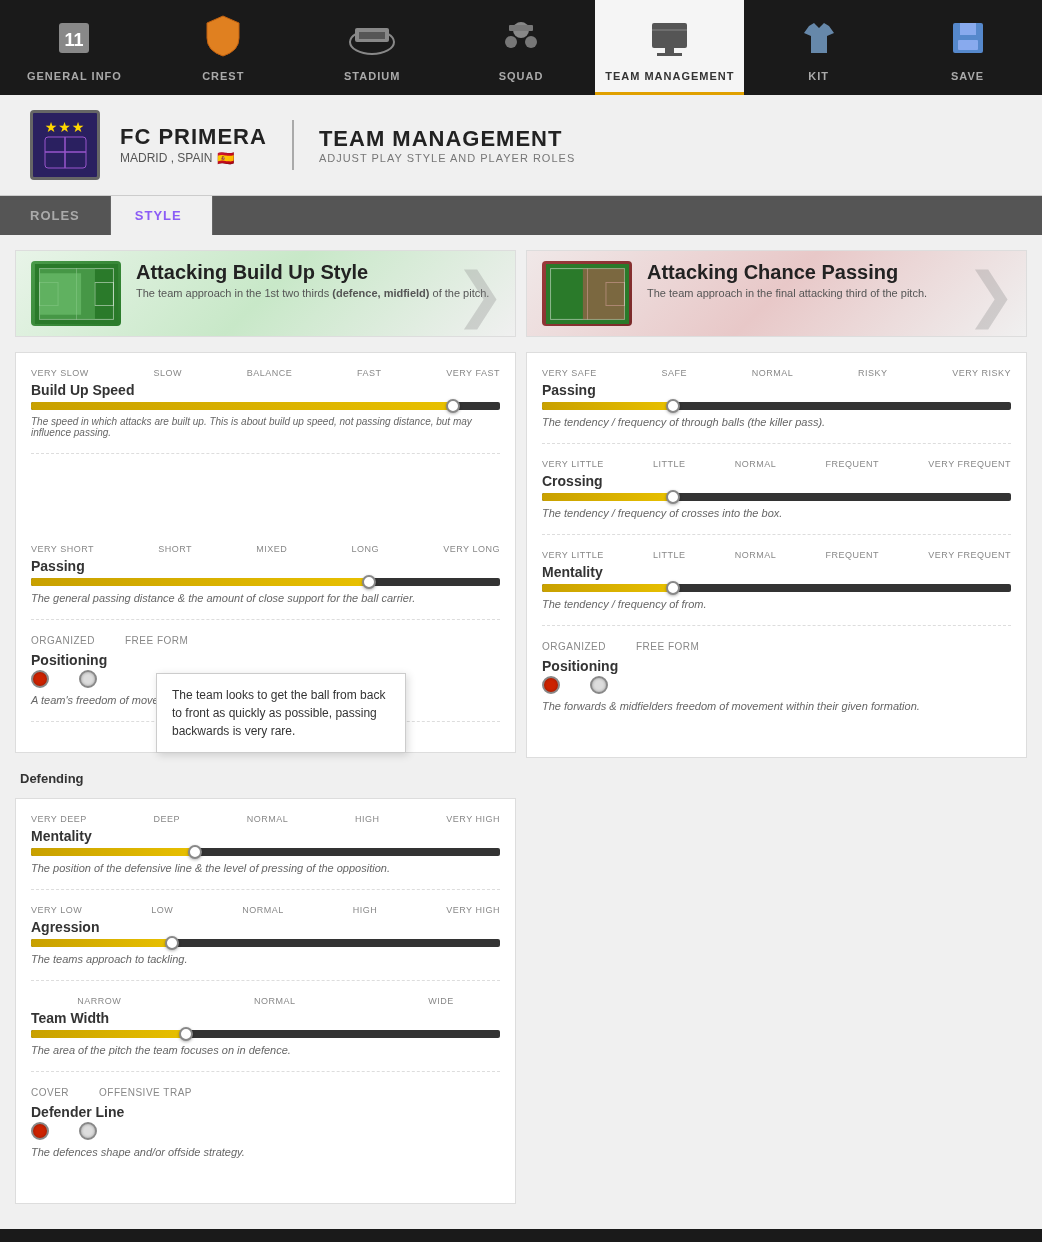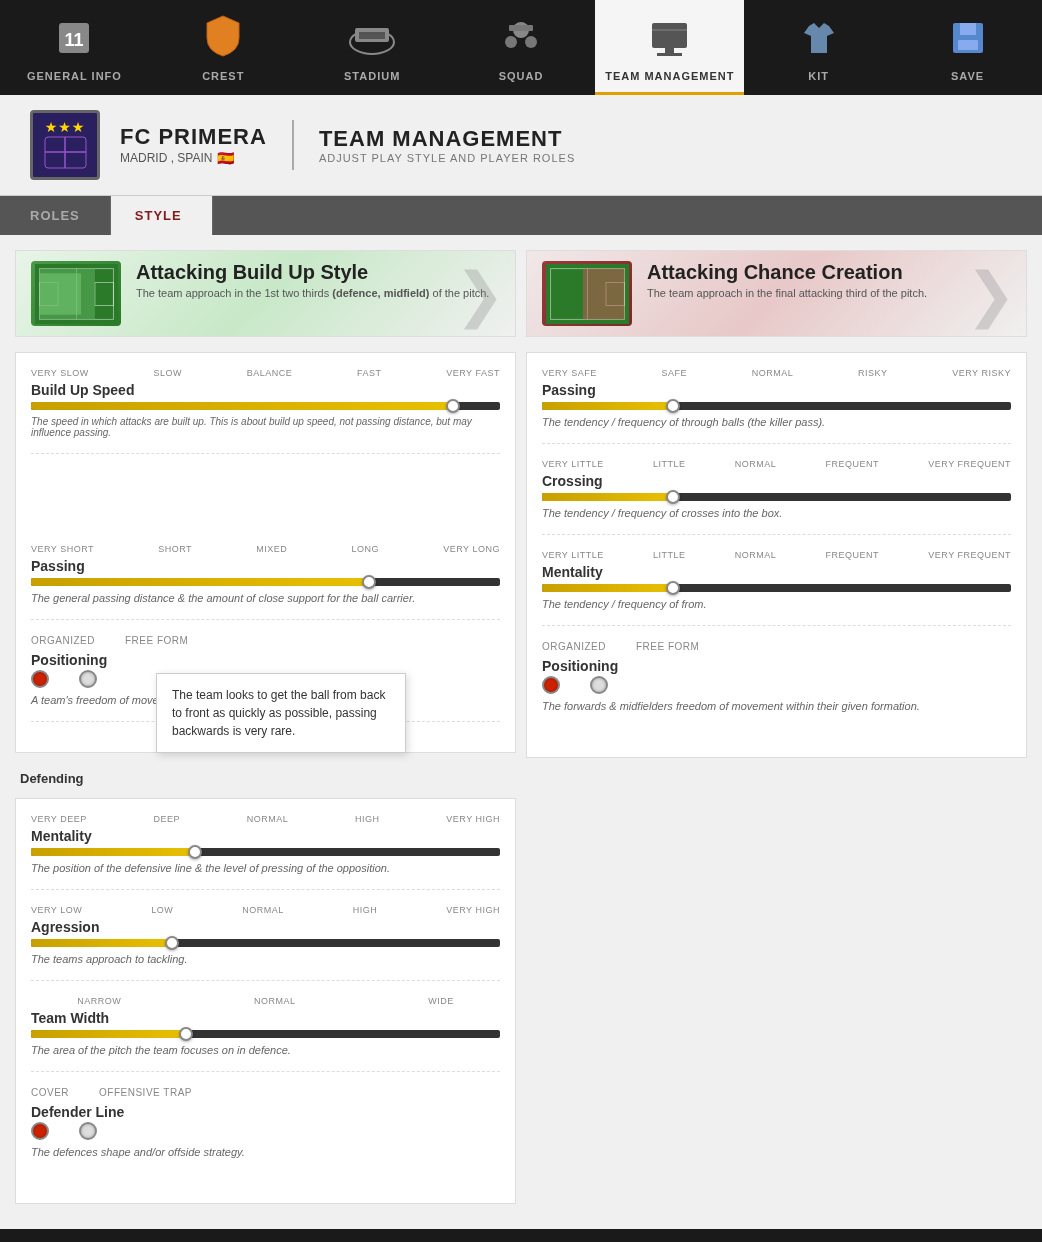--- a/index.html
+++ b/index.html
@@ -22,21 +22,21 @@
     .team-info h2 { font-size: 22px; font-weight: bold; color: #222; letter-spacing: 1px; }
     .team-info .location { font-size: 12px; color: #555; display: flex; align-items: center; gap: 5px; }
     .flag { font-size: 14px; }
     .divider { width: 2px; background: #aaa; height: 50px; margin: 0 25px; }
     .section-info h1 { font-size: 22px; font-weight: bold; color: #222; letter-spacing: 1px; }
     .section-info p { font-size: 11px; color: #777; letter-spacing: 1px; text-transform: uppercase; }
 
     
     .tabs-bar { background: #555; display: flex; margin-top: 0; }
     .tab { padding: 12px 30px; font-size: 13px; font-weight: bold; letter-spacing: 1px; color: #aaa; cursor: pointer; border-right: 1px solid #666; }
-    .tab.active { background: #f0f0f0; color: #7f1d1d; border-bottom: none; position: relative; padding-left: 24px; }
+    .tab.active { background: #f0f0f0; color: #8b5cf6; border-bottom: none; position: relative; padding-left: 24px; }
     .tab.active::after { content: ''; position: absolute; bottom: -3px; left: 0; right: 0; height: 3px; background: #f0f0f0; }
 
     
     .main-content { background: #f0f0f0; padding: 15px; display: flex; gap: 10px; }
     .left-panel, .right-panel { flex: 1; }
 
     
     .style-card { background: white; border: 1px solid #ddd; margin-bottom: 15px; overflow: hidden; position: relative; }
     .style-card-header { display: flex; padding: 10px 15px; min-height: 80px; background: linear-gradient(135deg, #e8f4e8 0%, #c8e8c8 50%, #f0f0f0 100%); }
     .style-card-icon { width: 90px; height: 65px; margin-right: 15px; background: linear-gradient(135deg, #4a9a4a, #2a7a2a); border-radius: 4px; display: flex; align-items: center; justify-content: center; position: relative; overflow: hidden; }
@@ -332,21 +332,21 @@
         <div class="style-card-icon" style="background: linear-gradient(135deg, #9a3a3a, #7a2a2a);">
           <svg class="field-svg" viewBox="0 0 90 65">
             <rect width="90" height="65" fill="#2a7a2a"></rect>
             <rect x="5" y="5" width="80" height="55" fill="none" stroke="white" stroke-width="1" opacity="0.5"></rect>
             <line x1="45" y1="5" x2="45" y2="60" stroke="white" stroke-width="1" opacity="0.5"></line>
             <rect x="65" y="20" width="20" height="25" fill="none" stroke="white" stroke-width="1" opacity="0.5"></rect>
             <rect x="40" y="5" width="45" height="55" fill="#cc5555" opacity="0.5"></rect>
           </svg>
         </div>
         <div class="style-card-text">
-          <h3>Attacking Chance Creation</h3>
+          <h3>Attacking Chance Passing</h3>
           <p>The team approach in the final attacking third of the pitch.</p>
         </div>
         <div class="style-card-arrow">❯</div>
       </div>
     </div>
 
     <div class="sliders-section">
 
       <div class="slider-group">
         <div class="slider-labels">

